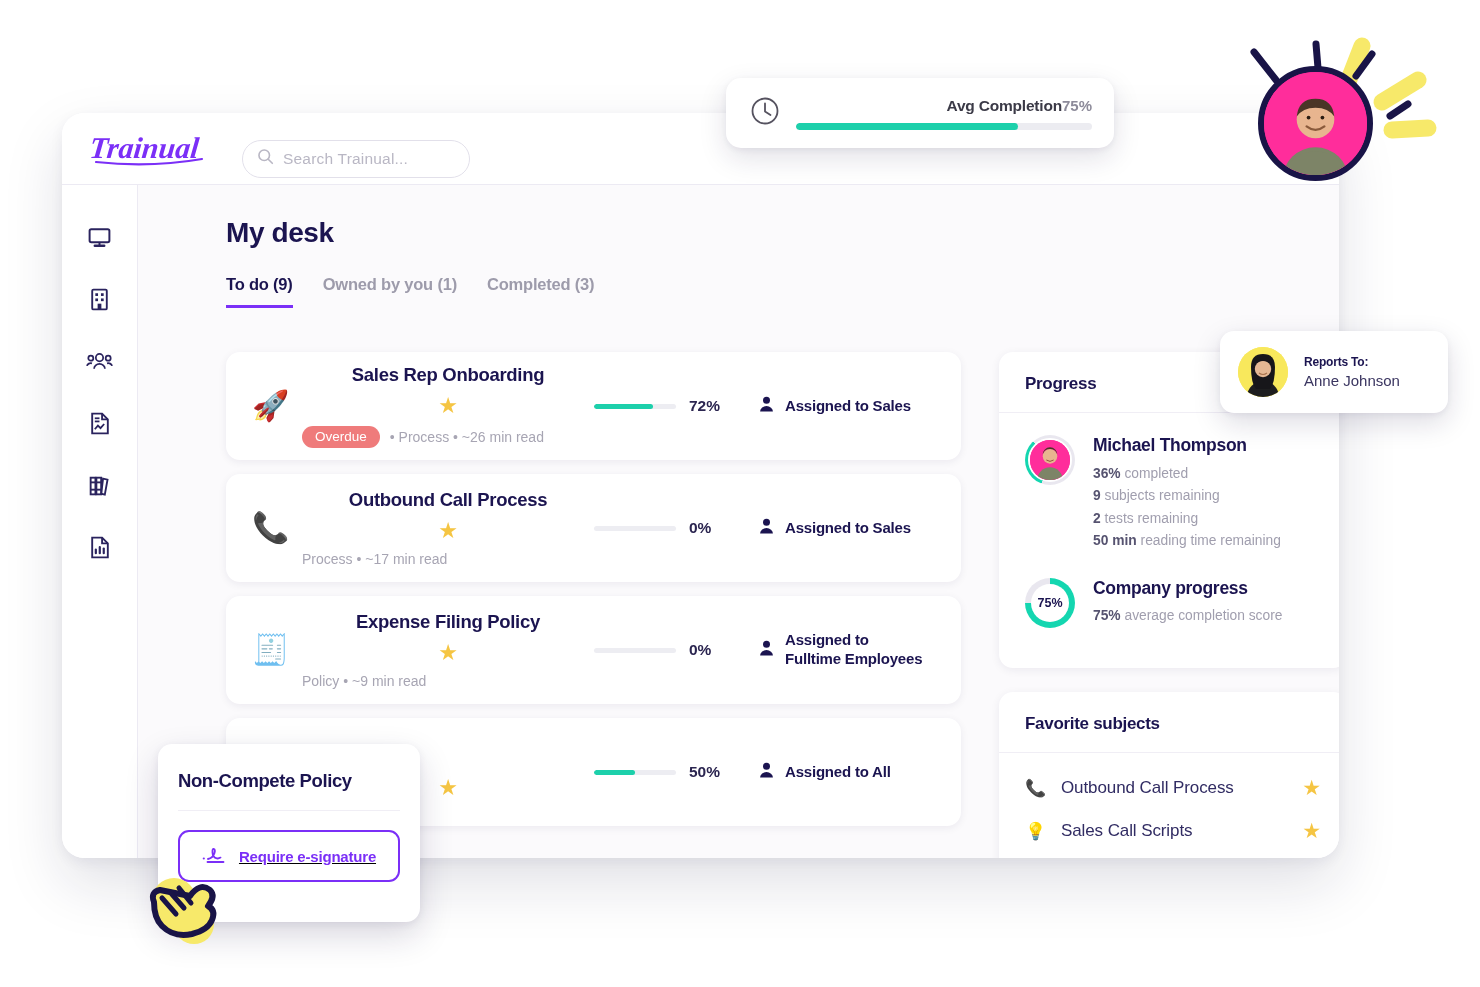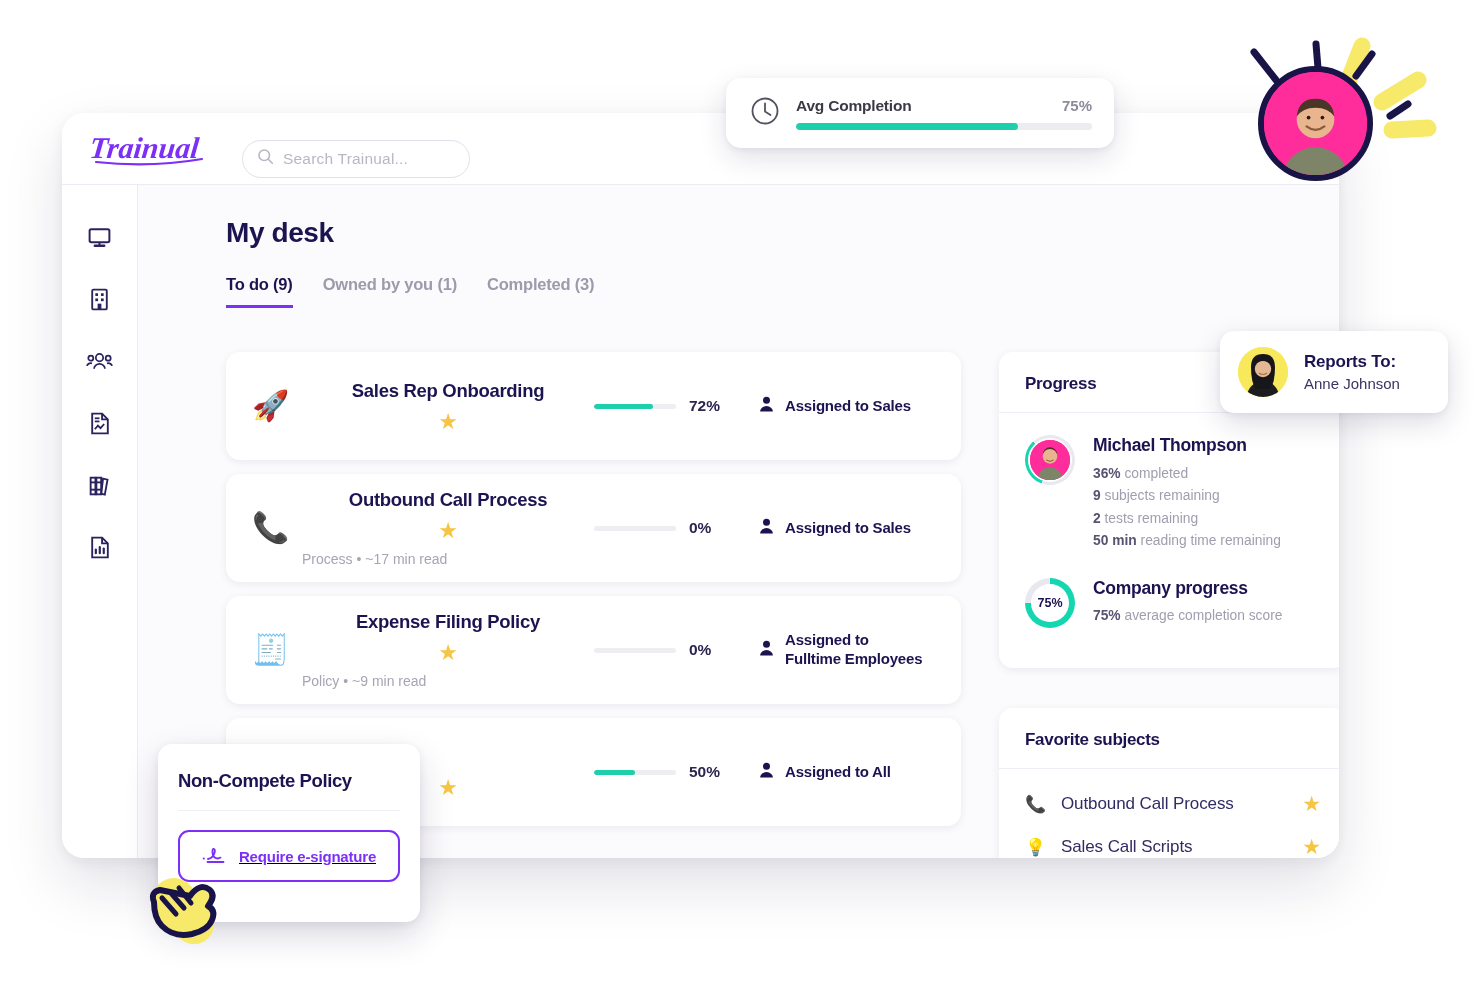--- a/index.html
+++ b/index.html
@@ -102,21 +102,21 @@
   }
   .t-meta-text { font-size: 14px; color: #a7a5b3; }
   .t-prog { flex: 0 0 165px; display: flex; align-items: center; gap: 13px; }
   .bar { width: 82px; height: 5px; background: #ededf2; border-radius: 3px; overflow: hidden; }
   .bar > i { display: block; height: 100%; background: #1dd0ab; border-radius: 3px; }
   .pct { font-size: 15.5px; font-weight: bold; color: #2b2550; min-width: 38px; }
   .t-assign { flex: 0 0 178px; display: flex; align-items: center; gap: 11px; }
   .t-assign .who { font-size: 15px; font-weight: bold; color: #1b1450; line-height: 1.25; letter-spacing: -0.2px; }
 
   
-  .panel { background:#fff; border-radius: 14px; box-shadow: 0 2px 10px rgba(30,20,70,0.07); margin-bottom: 40px; }
+  .panel { background:#fff; border-radius: 14px; box-shadow: 0 2px 10px rgba(30,20,70,0.07); margin-bottom: 24px; }
   .panel-head {
     padding: 22px 26px 18px; border-bottom: 1px solid #f0eef5;
     font-size: 17px; font-weight: bold; color: #1b1450; letter-spacing: -0.3px;
   }
   .panel-body { padding: 22px 26px 40px; }
 
   .prog-row { display: flex; gap: 18px; align-items: flex-start; margin-bottom: 26px; }
   .avatar-ring {
     width: 50px; height: 50px; border-radius: 50%;
     background: conic-gradient(from 200deg, #14d6b0 0deg 118deg, #e9e7ef 118deg 360deg);
@@ -148,34 +148,34 @@
 
   
   .float-avg {
     position: absolute; left: 726px; top: 78px; width: 388px; height: 70px;
     background: #fff; border-radius: 15px;
     box-shadow: 0 10px 28px rgba(30,20,70,0.13), 0 2px 6px rgba(30,20,70,0.06);
     display: flex; align-items: center; padding: 0 22px 0 24px; gap: 16px;
   }
   .float-avg .clock { flex: 0 0 30px; }
   .avg-body { flex: 1 1 auto; }
-  .avg-top { display: flex; justify-content: space-between; align-items: baseline; }
+  .avg-top { display: flex; justify-content: flex-end; align-items: baseline; }
   .avg-label { font-size: 15.5px; font-weight: bold; color: #3b3a47; letter-spacing: -0.2px; }
   .avg-pct { font-size: 15px; font-weight: bold; color: #8d8b9a; }
   .avg-bar { margin-top: 8px; height: 7px; width: 100%; background: #ececf1; border-radius: 4px; overflow: hidden; }
   .avg-bar > i { display: block; height: 100%; background: #1dd0ab; border-radius: 4px; }
 
   .float-reports {
     position: absolute; left: 1220px; top: 331px; width: 228px; height: 82px;
     background: #fff; border-radius: 14px;
     box-shadow: 0 10px 28px rgba(30,20,70,0.15), 0 2px 6px rgba(30,20,70,0.06);
     display: flex; align-items: center; gap: 16px; padding: 0 18px;
   }
   .rep-av { width: 50px; height: 50px; flex: 0 0 50px; border-radius: 50%; overflow: hidden; background: #f8e85c; position: relative; }
-  .rep-t1 { font-size: 17px; font-weight: bold; color: #1b1450; letter-spacing: -0.2px; }
+  .rep-t1 { font-size: 12px; font-weight: bold; color: #1b1450; letter-spacing: -0.2px; }
   .rep-t2 { font-size: 15px; color: #3a3560; margin-top: 3px; }
 
   .float-noncompete {
     position: absolute; left: 158px; top: 744px; width: 262px; height: 178px;
     background: #fff; border-radius: 14px;
     box-shadow: 0 14px 34px rgba(30,20,70,0.16), 0 2px 8px rgba(30,20,70,0.07);
     padding: 26px 20px 0;
   }
   .nc-title { font-size: 18.5px; font-weight: bold; color: #1b1450; letter-spacing: -0.4px; }
   .nc-div { height: 1px; background: #f0eef5; margin: 18px 0 19px; }
@@ -301,20 +301,24 @@
       <div class="columns">
 
         <div class="col-left">
 
           <div class="task-card">
             <div class="t-emoji">🚀</div>
             <div class="t-main">
               <div class="t-title-row">
                 <span class="t-title">Sales Rep Onboarding</span>
                 <span class="star big">★</span>
+              </div>
+              <div class="t-meta">
+                <span class="pill">Overdue</span>
+                <span class="t-meta-text">•  Process  •  ~26 min read</span>
               </div>
             </div>
             <div class="t-prog">
               <span class="bar">
                   <i style="width:72%"></i>
                 </span>
               <span class="pct">72%</span>
             </div>
             <div class="t-assign">
               <span>

